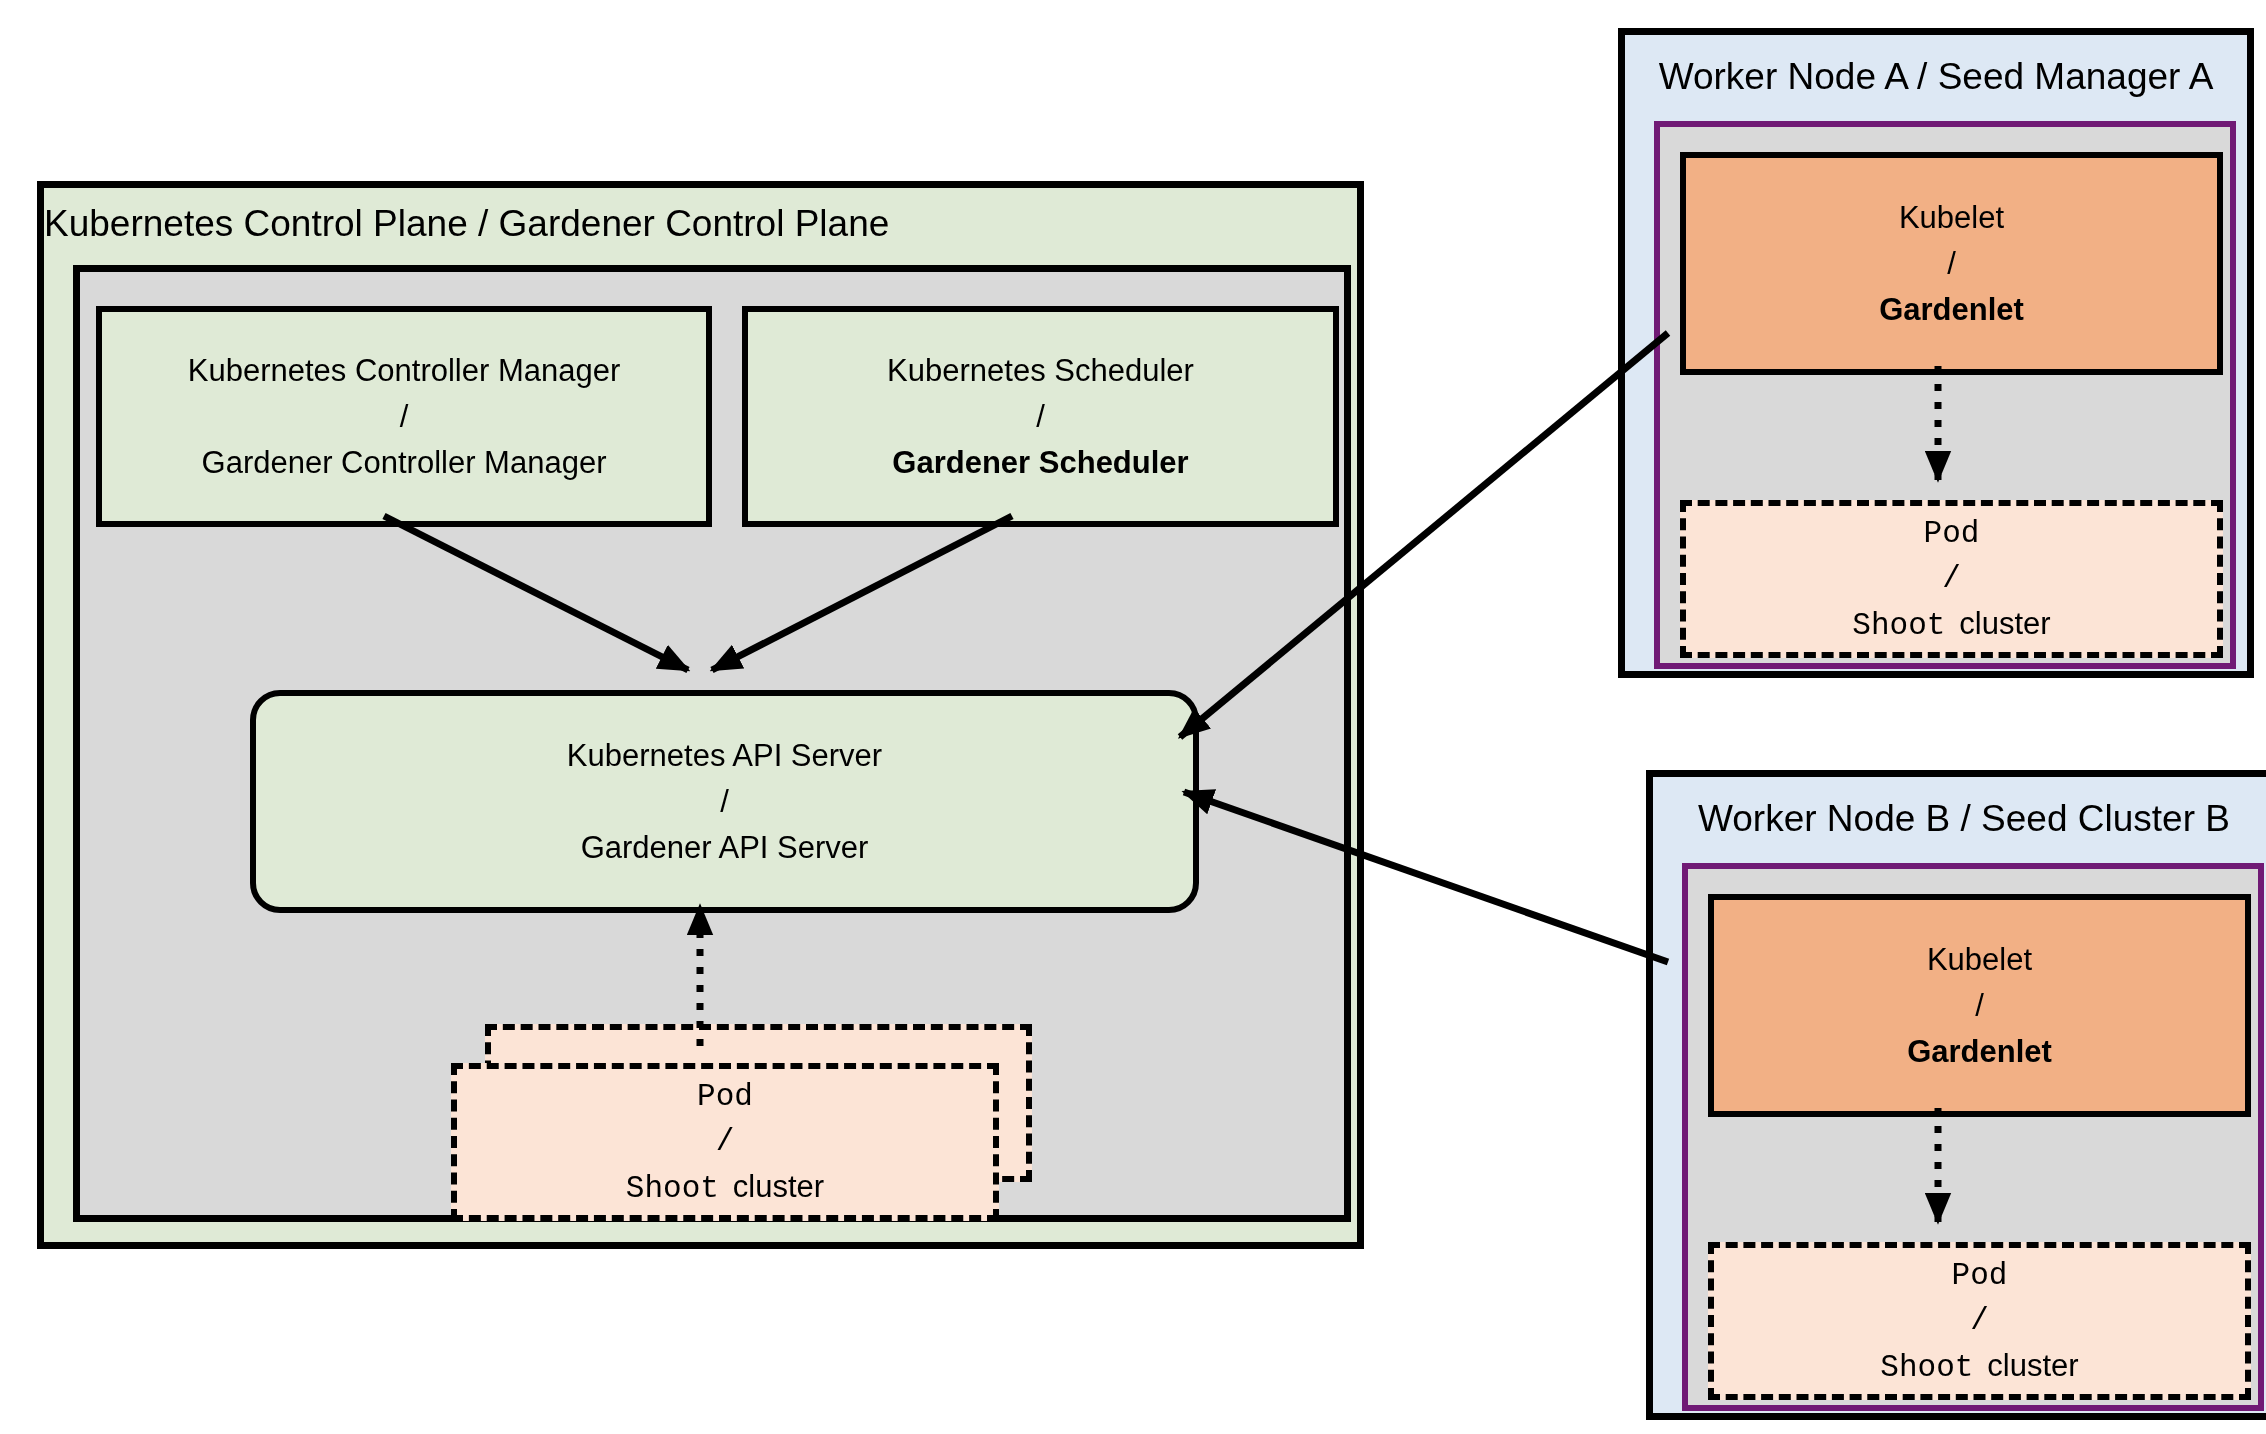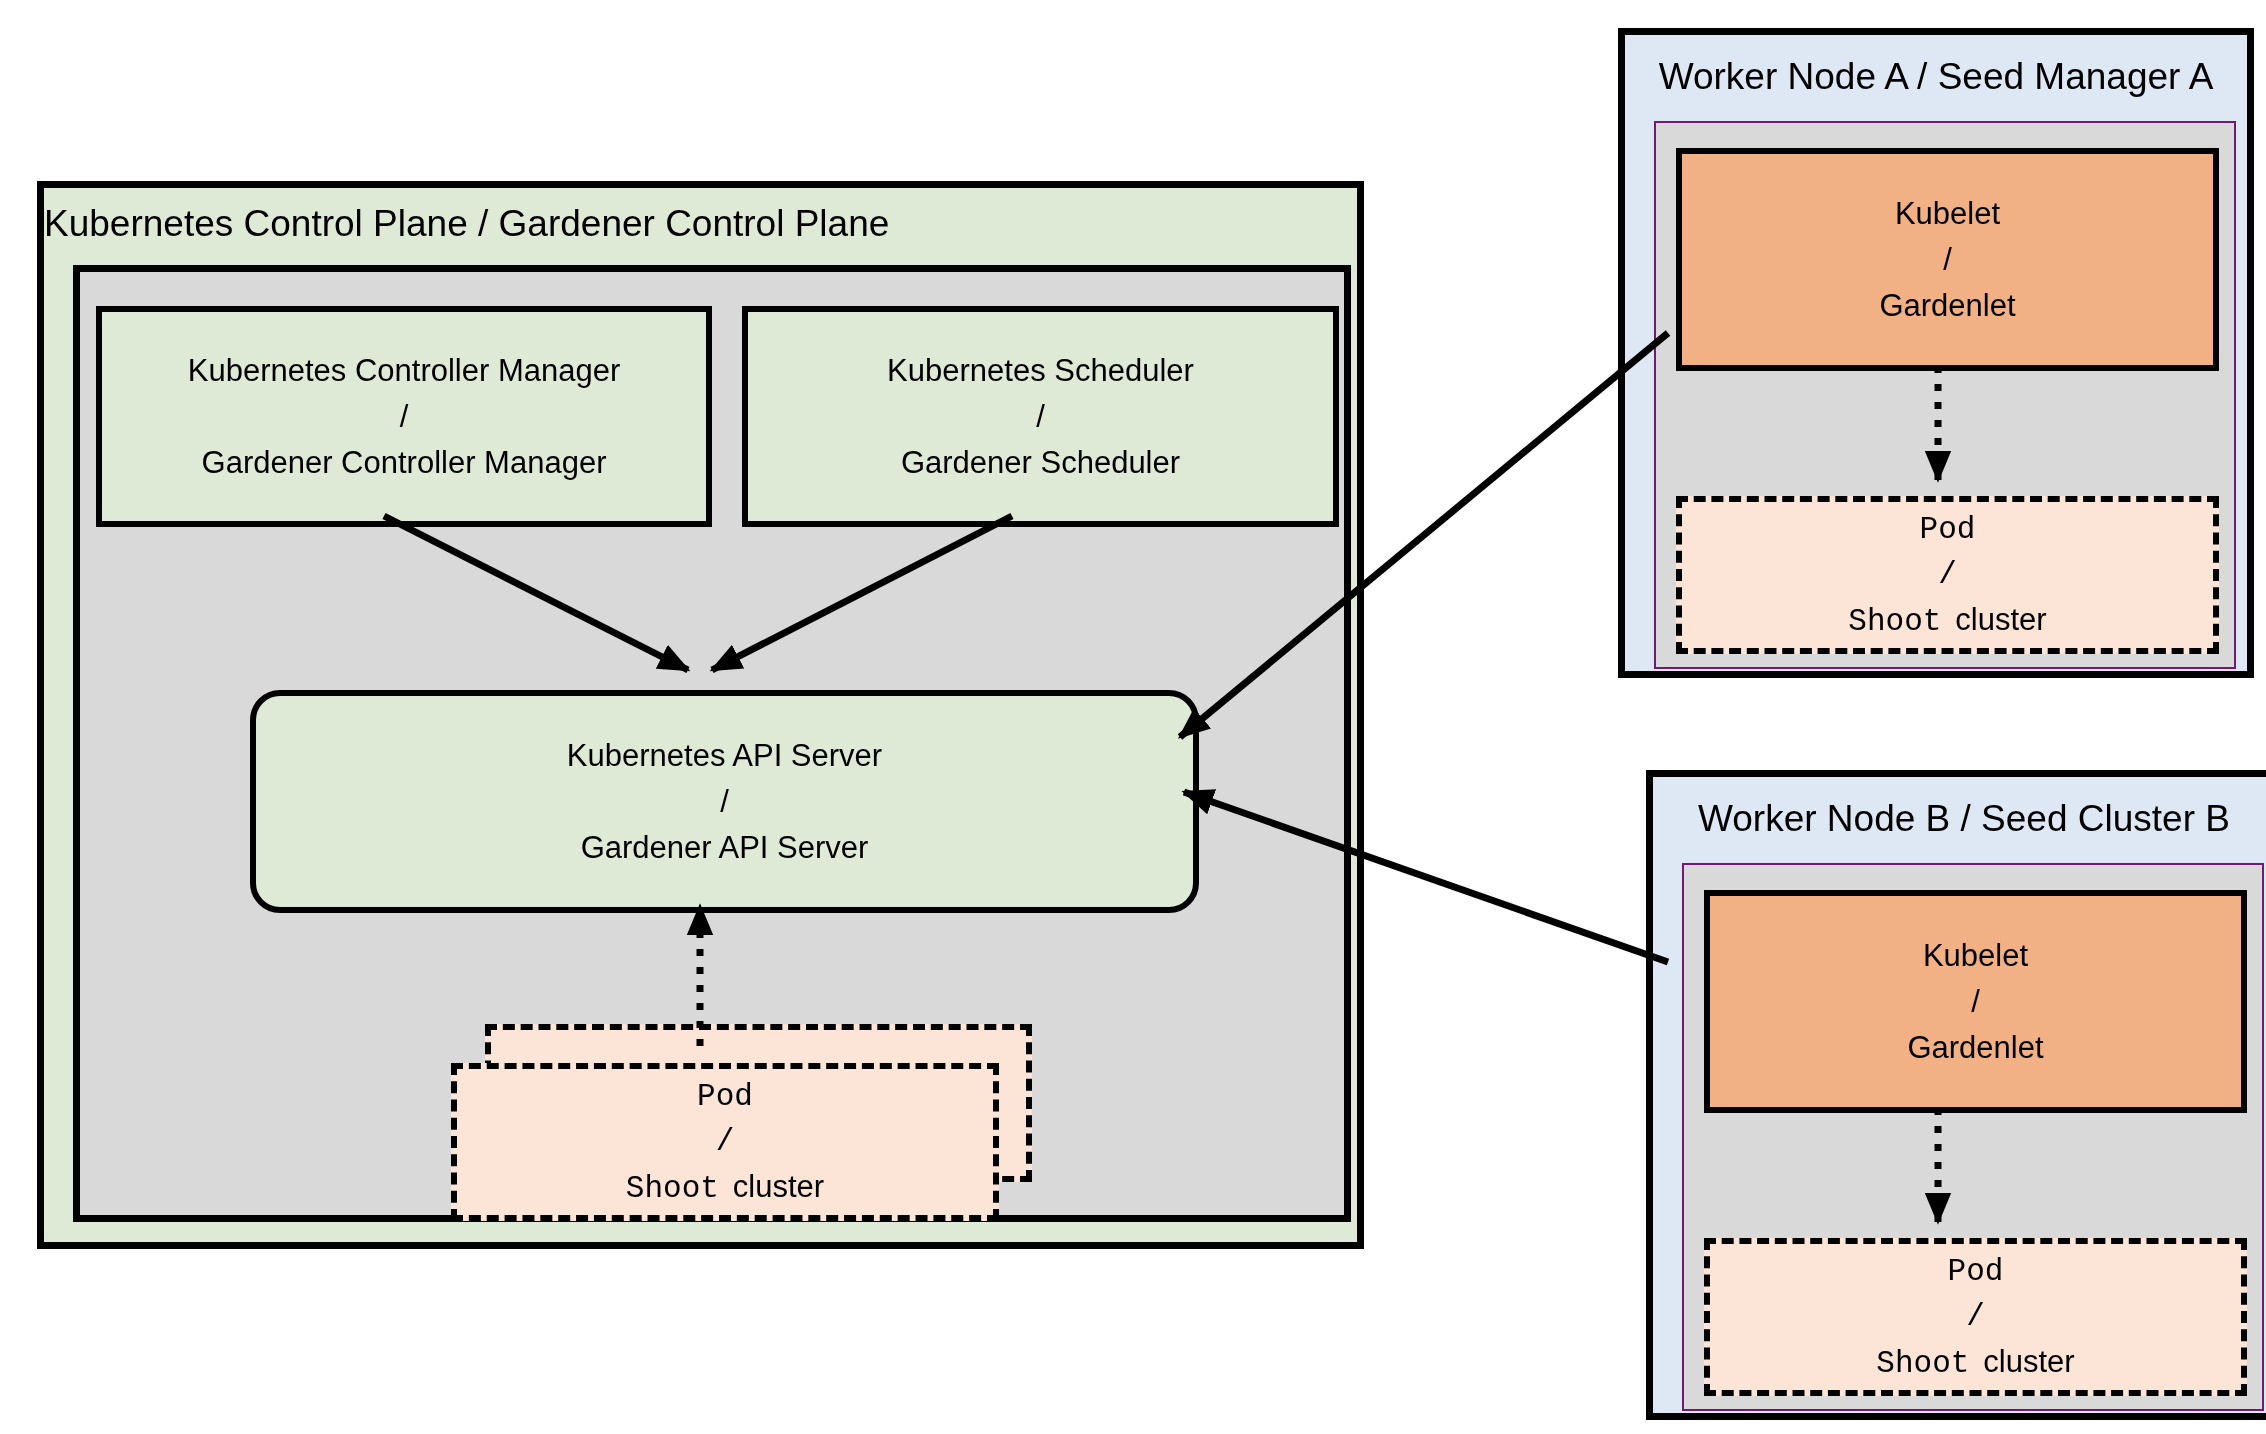--- a/index.html
+++ b/index.html
@@ -26,41 +26,41 @@
     background:var(--blue,#dde8f4);border:7px solid #000;
   }
   .worker-a{top:28px;}
   .worker-b{top:770px;margin-left:28px;}
   .worker-title{
     position:absolute;left:0;top:16px;width:100%;text-align:center;
     font-size:37px;line-height:52px;white-space:nowrap;
   }
   .worker-inner{
     position:absolute;left:29px;top:86px;width:582px;height:548px;
-    background:var(--gray,#d9d9d9);border:2px solid #701a75;
+    background:var(--gray,#d9d9d9);border:6px solid #701a75;
   }
 
   
   .node{
     position:absolute;display:flex;flex-direction:column;justify-content:center;align-items:center;
     text-align:center;font-size:31px;line-height:46px;
   }
   .node-green{background:var(--green,#dfead6);border:6px solid #000;}
   .node-orange{background:var(--orange,#f2b085);border:6px solid #000;}
   .node-peach{background:var(--peach,#fce4d6);border:6px dashed #000;}
 
   .kcm{left:16px;top:34px;width:616px;height:221px;}
   .sched{left:662px;top:34px;width:597px;height:221px;}
   .api{left:170px;top:418px;width:949px;height:223px;border-radius:30px;}
   .pod-back{left:405px;top:752px;width:547px;height:158px;}
   .pod-front{left:371px;top:791px;width:548px;height:158px;}
   .kubelet{left:20px;top:25px;width:543px;height:223px;}
   .worker-pod{left:20px;top:373px;width:543px;height:158px;}
 
-  .bold{font-weight:normal;}
+  .bold{font-weight:bold;}
   .mono{font-family:"Liberation Mono",monospace;}
   .mono-gap{margin-right:14px;}
   .pod-text{font-size:31px;line-height:45px;}
 
   
   .overlay{position:absolute;left:0;top:0;pointer-events:none;}
   .arrow{stroke:var(--line,#000);stroke-width:7;fill:none;}
   .arrow.dotted{stroke-dasharray:7 11;}
 </style>
 </head>

